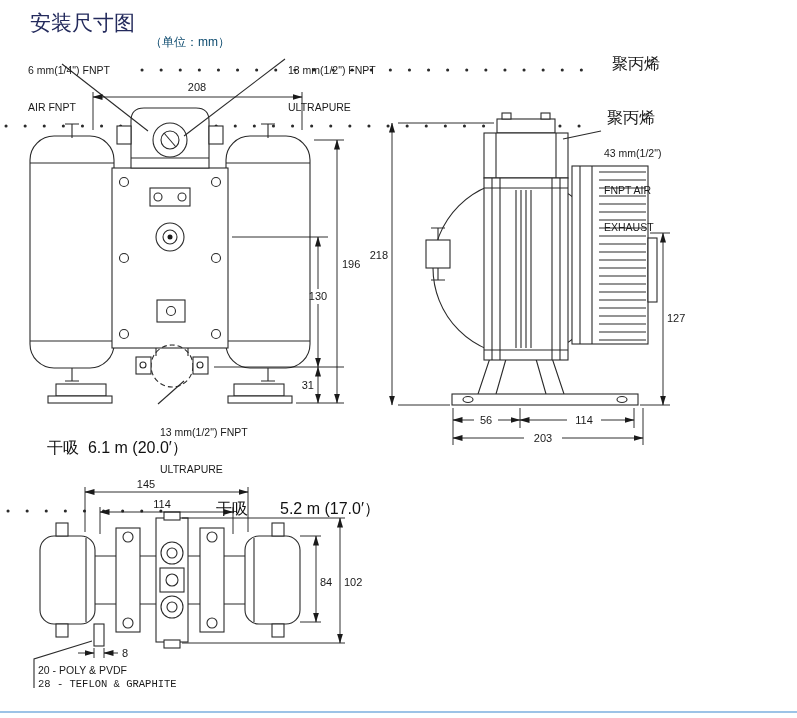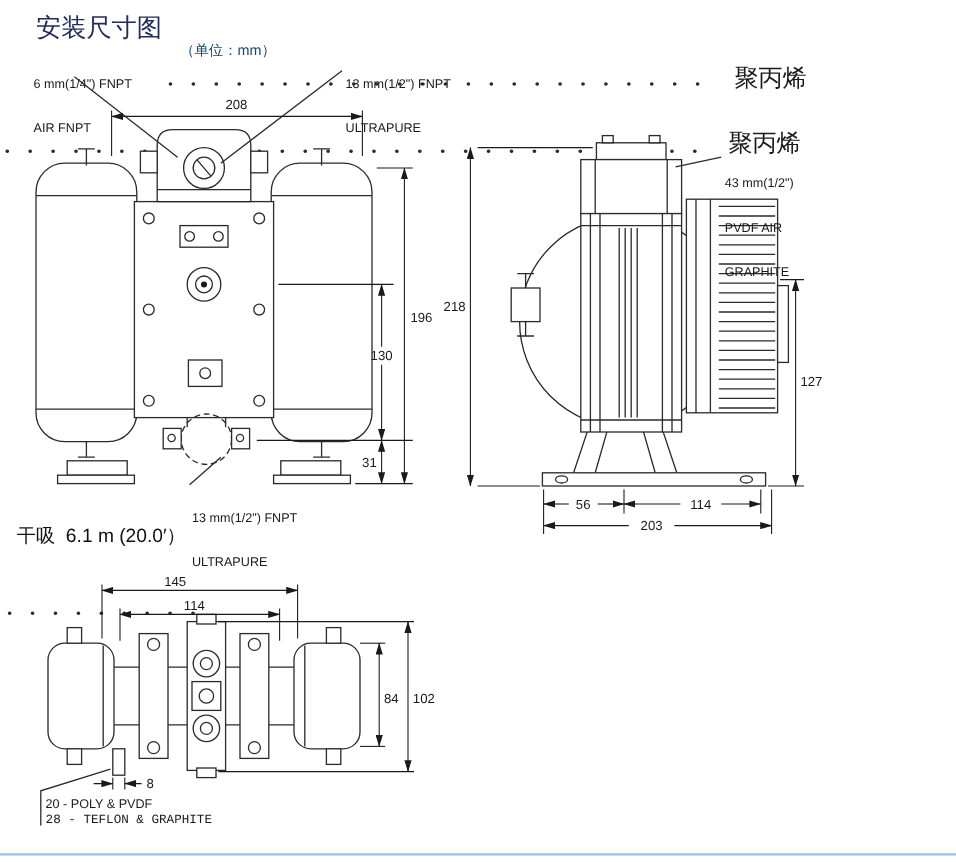--- a/index.html
+++ b/index.html
@@ -10,22 +10,22 @@
   svg text { font-family:"Liberation Sans", sans-serif; font-size:11px; fill:#1a1a1a; }
   .dw  { stroke:#2b2b2b; stroke-width:1.1; fill:none; }
   .dwf { stroke:#2b2b2b; stroke-width:1.1; fill:#ffffff; }
   .ext { stroke:#1a1a1a; stroke-width:0.9; fill:none; }
   .dim { stroke:#1a1a1a; stroke-width:0.9; fill:none; }
   .dots{ stroke:#2b2b2b; stroke-width:3; stroke-dasharray:0.1 19; stroke-linecap:round; fill:none; }
   .lbl { position:absolute; font-size:10.5px; line-height:1.18; color:#1a1a1a; white-space:pre; }
   .title { position:absolute; left:30px; top:9px; font-family:"Liberation Serif","DejaVu Serif",serif;
            font-size:21px; font-weight:500; color:#232a5c; white-space:pre; }
   .unit  { position:absolute; left:150px; top:17px; font-size:12px; color:#0c4a6e; white-space:pre;margin-top:17px; }
-  .cjk14 { font-size:20px; }
-  .spec  { font-size:16px; color:#111; }
+  .cjk14 { font-size:16px; }
+  .spec  { font-size:16px; color:#111;margin-left:33px; }
   .notes { font-size:10.5px;text-align:center; }
   .blue-line { position:absolute; left:0; top:711px; width:797px; height:2px; background:#9dc3e6; }
 </style>
 </head>
 <body>
 
 <div class="page">
 
   <svg class="linework" width="797" height="718" viewBox="0 0 797 718">
     <defs>
@@ -248,28 +248,29 @@
   <div class="lbl" style="left:288px; top:39px;">
     <div>13 mm(1/2") FNPT</div>
     <div>ULTRAPURE</div>
   </div>
 
   <div class="lbl cjk14" style="left:612px; top:55px;">聚丙烯</div>
   <div class="lbl cjk14" style="left:607px; top:109px;">聚丙烯</div>
 
   <div class="lbl" style="left:604px; top:122px;">
     <div>43 mm(1/2")</div>
-    <div>PVDF AIR</div>
-    <div>GRAPHITE</div>
+    <div>FNPT AIR</div>
+    <div>EXHAUST</div>
   </div>
 
   <div class="lbl" style="left:160px; top:401px;">
     <div>13 mm(1/2") FNPT</div>
     <div>ULTRAPURE</div>
   </div>
 
   <div class="lbl spec" style="left:14px; top:439px;">干吸  6.1 m (20.0′）</div>
+  <div class="lbl spec" style="left:183px; top:500px;">干吸　　5.2 m (17.0′）</div>
 
   <div class="lbl notes" style="left:38px; top:664px;">20 - POLY &amp; PVDF</div>
   <div class="lbl notes" style="left:38px; top:678px;font-family:Liberation Mono, monospace;">28 - TEFLON &amp; GRAPHITE</div>
 
   <div class="blue-line"></div>
 </div>
 
 </body></html>

